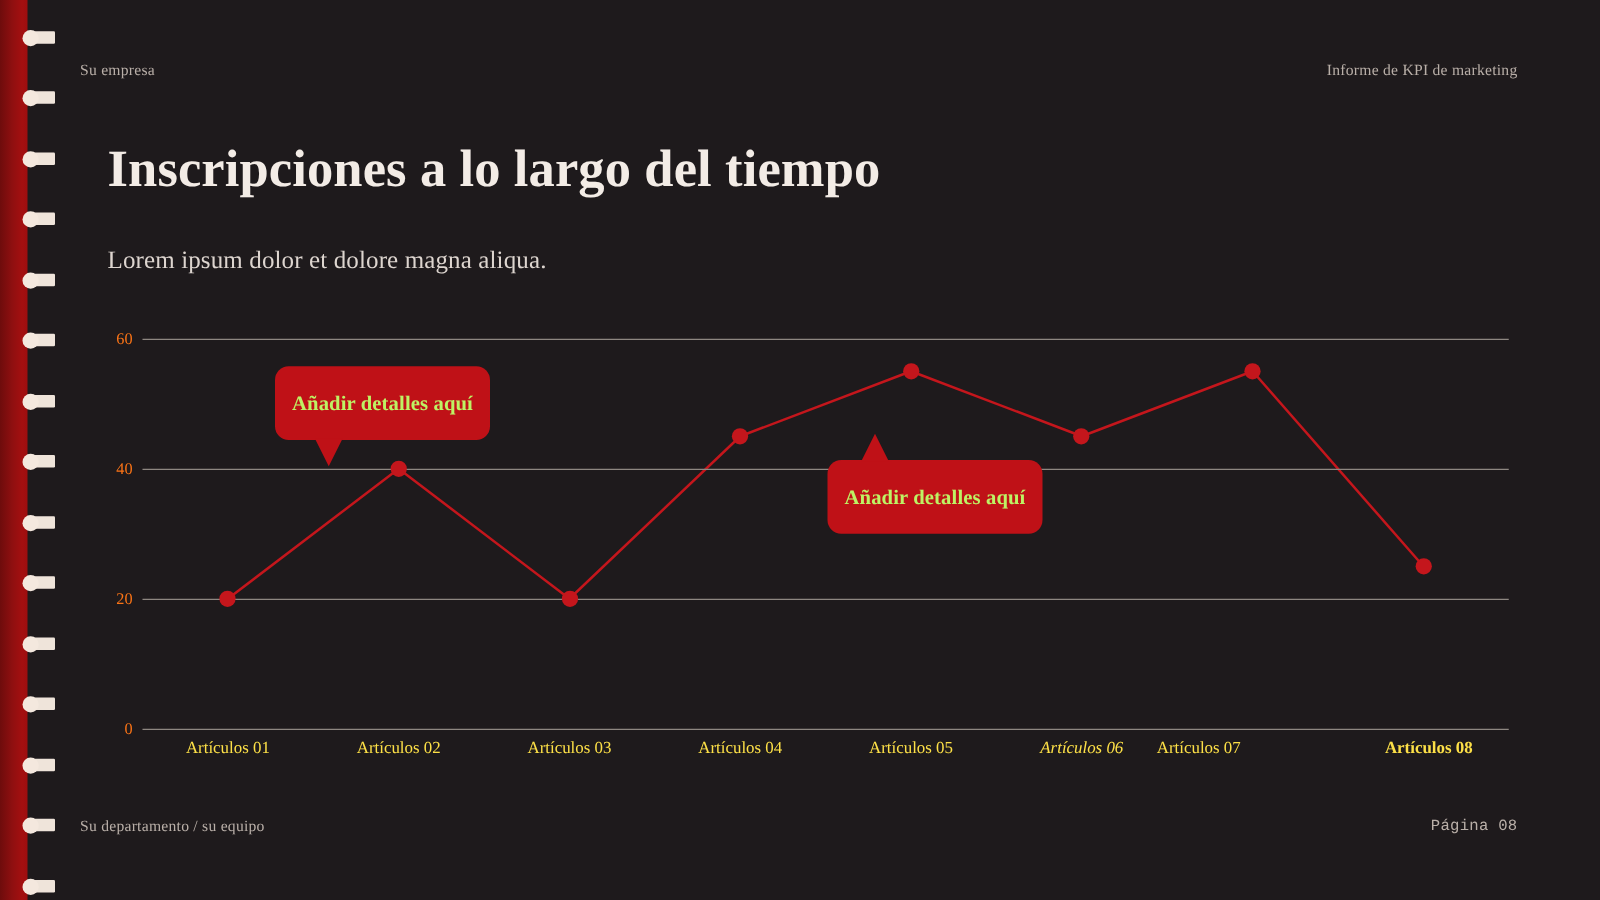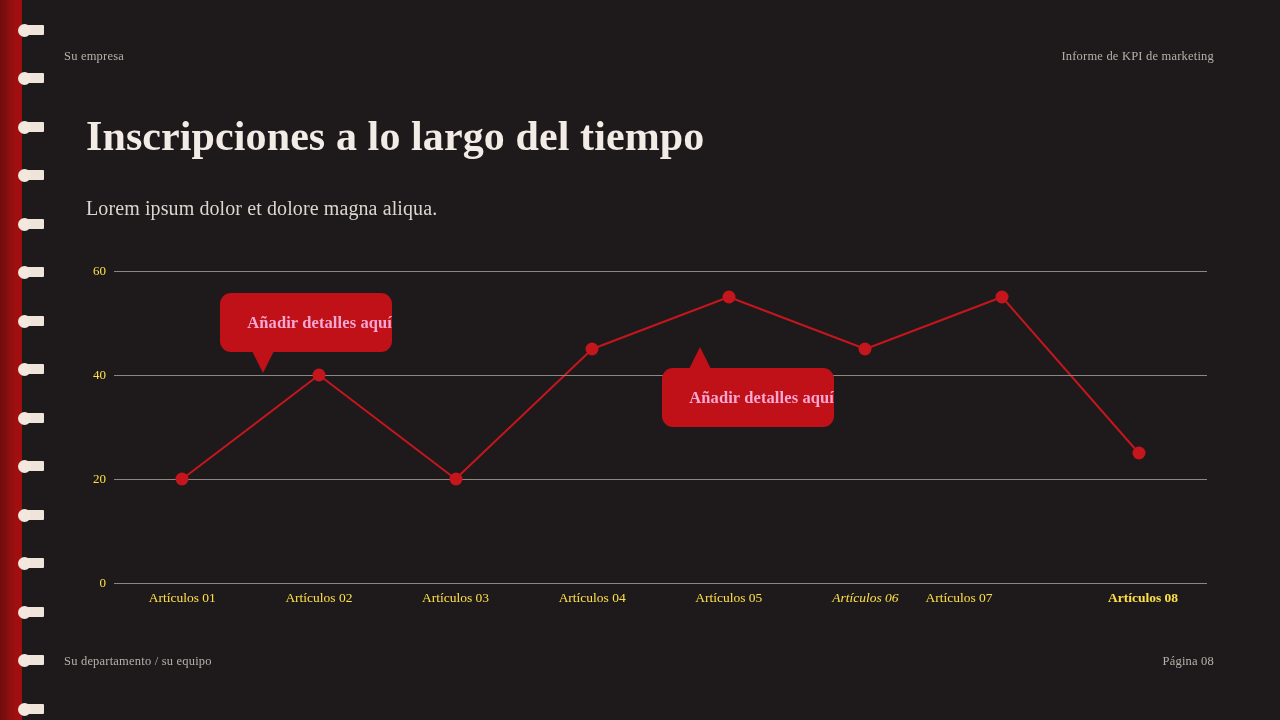--- a/index.html
+++ b/index.html
@@ -80,21 +80,21 @@
 
   .ftr {
     position: absolute;
     top: 654px;
     font-size: 12.5px;
     color: #b9afa8;
     letter-spacing: .2px;
     white-space: nowrap;
   }
   .ftr.left  { left: 64px; }
-  .ftr.right { right: 66px; }
+  .ftr.right { right: 66px; font-family: Liberation Mono, monospace; }
 
   
   .title {
     position: absolute;
     left: 86px;
     top: 110px;
     font-size: 42px;
     line-height: 52px;
     font-weight: 700;
     color: #f3ece6;
@@ -117,21 +117,21 @@
     left: 0;
     top: 0;
     width: 1280px;
     height: 720px;
   }
   .ytick {
     position: absolute;
     width: 28px;
     text-align: right;
     font-size: 13px;
-    color: #fde047;
+    color: #f97316;
     transform: translateY(-50%);
   }
   .gridline {
     position: absolute;
     left: 114px;
     width: 1093px;
     height: 1px;
     background: #8e8781;
   }
   .xtick {
@@ -150,26 +150,26 @@
     border-radius: 50%;
     background: #c4161c;
     transform: translate(-50%, -50%);
   }
 
   
   .callout {
     position: absolute;
     background: #bf1117;
     border-radius: 11px;
-    color: #f9a8d4;
+    color: #bef264;
     font-size: 16.5px;
     font-weight: 700;
     display: flex;
     align-items: center;
-    justify-content: flex-end;
+    justify-content: center;
     letter-spacing: .1px;
     white-space: nowrap;
   }
   .callout .tail {
     position: absolute;
     width: 0;
     height: 0;
   }
   .callout.down .tail {
     left: 32px;

